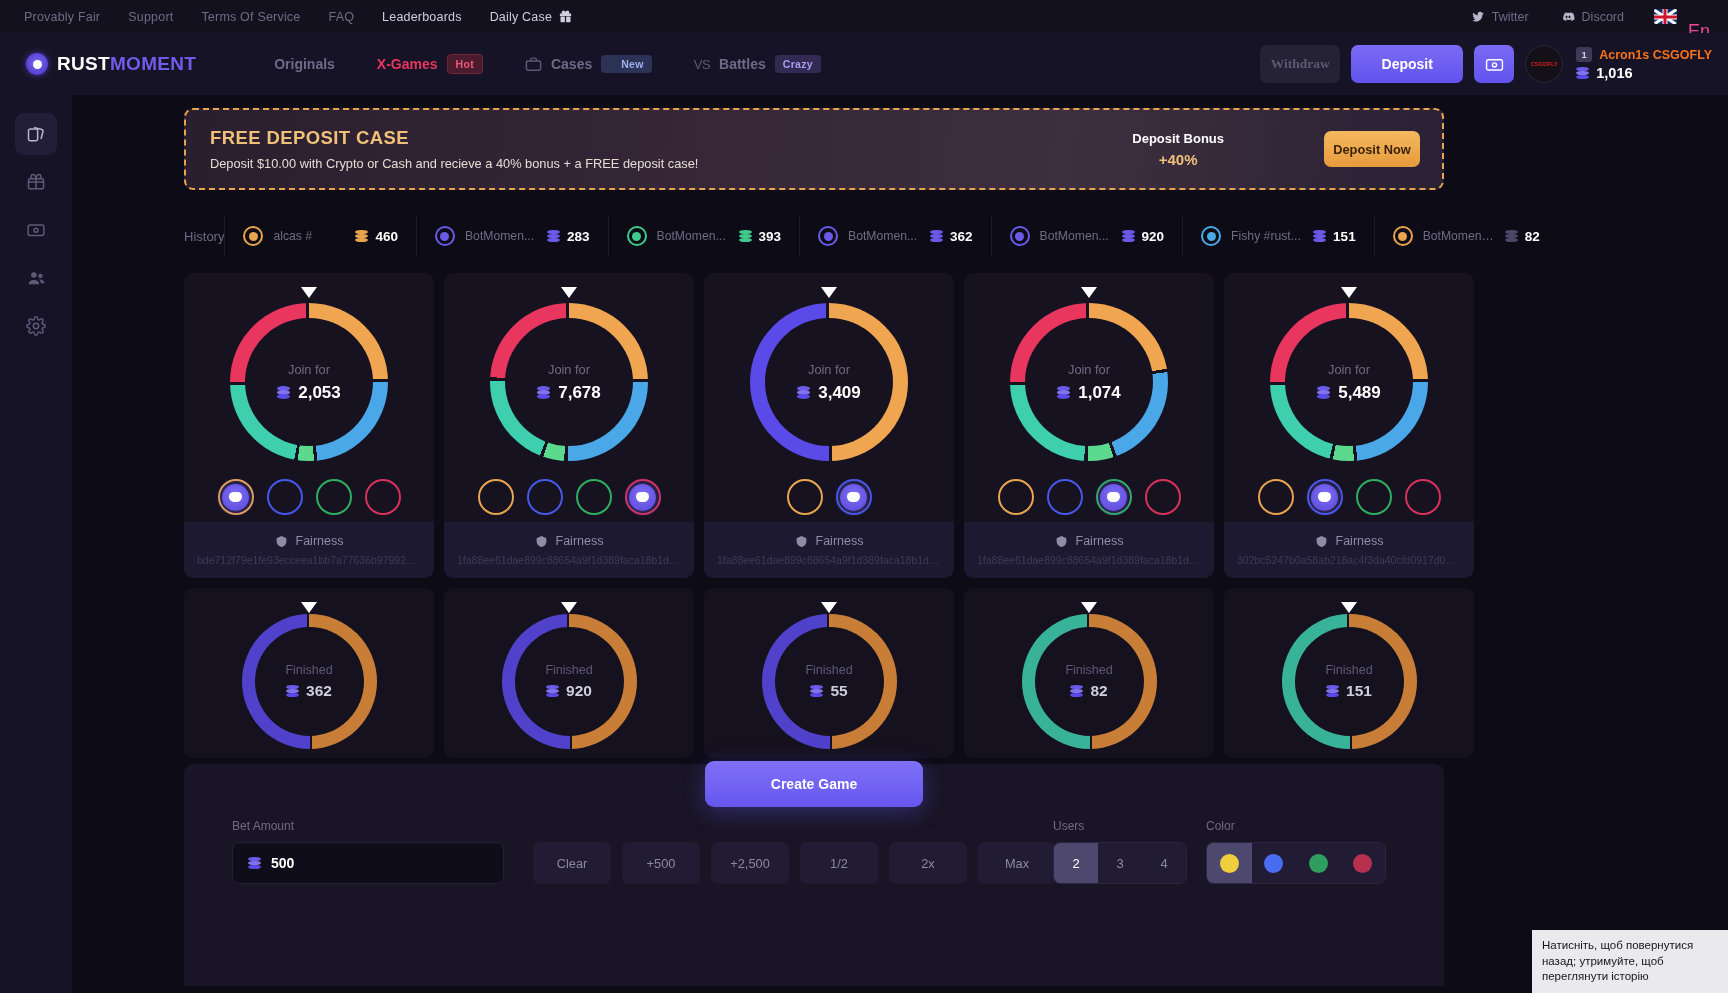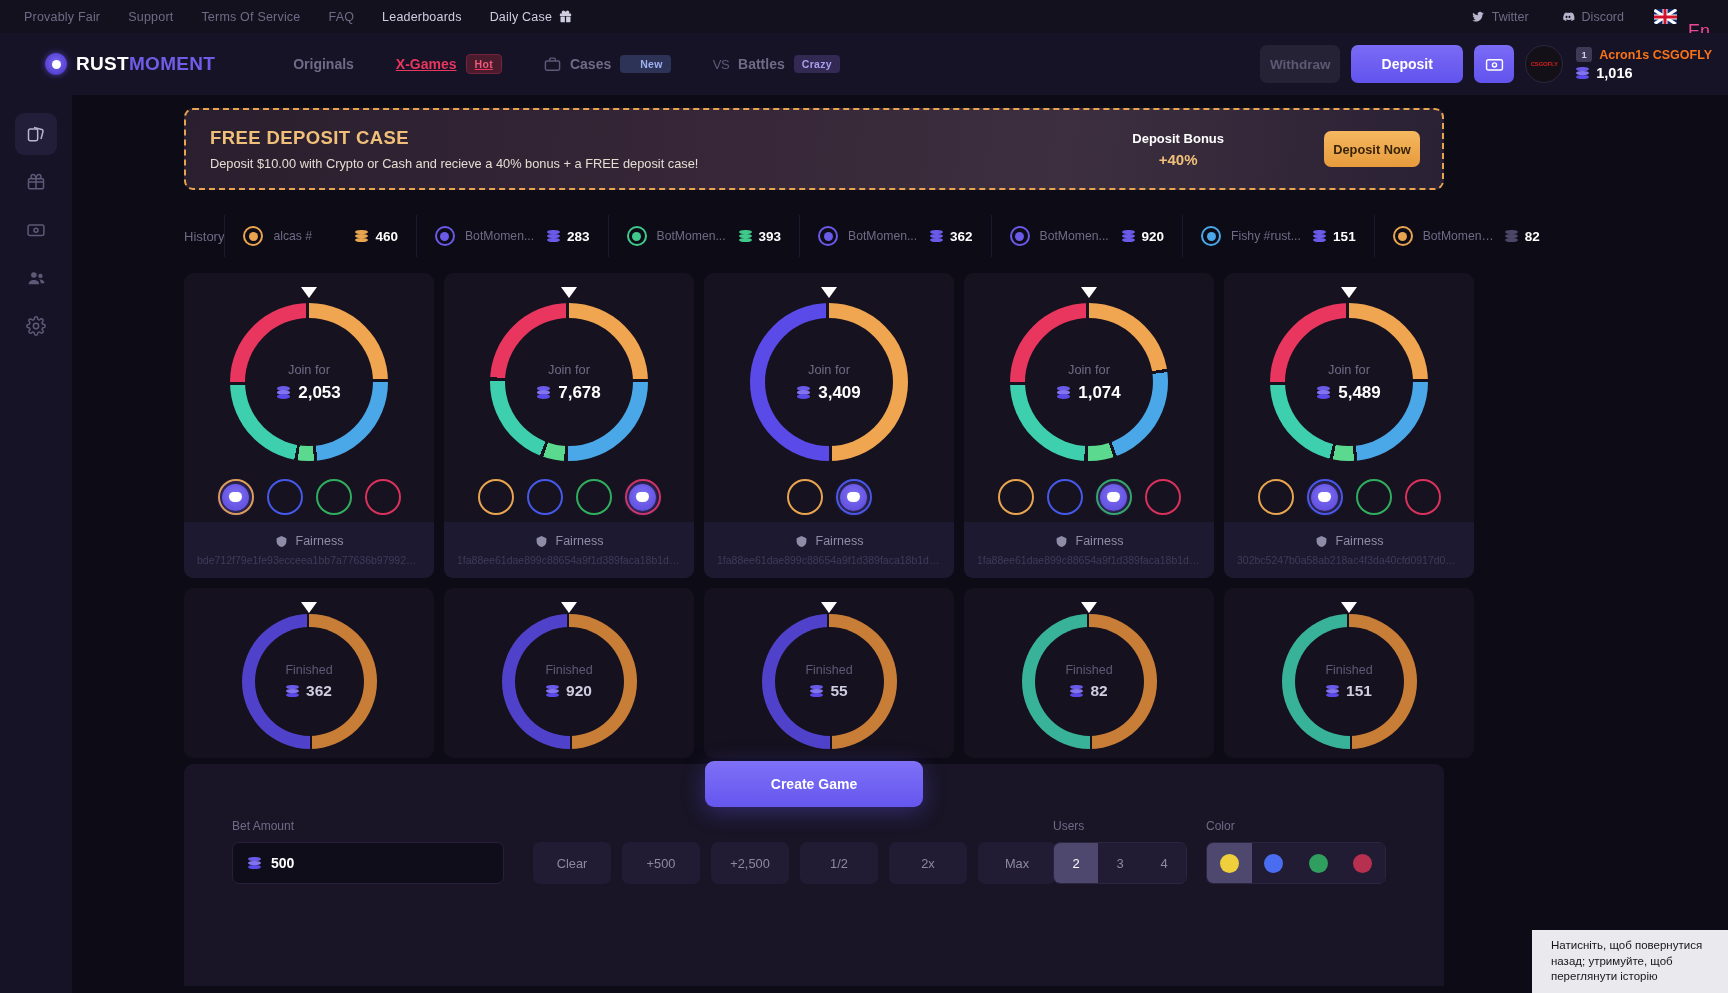--- a/index.html
+++ b/index.html
@@ -34,50 +34,50 @@
   .flagbox .h2 { position: absolute; left: 0; top: 50%; width: 100%; height: 3px; background: #cf142b; transform: translateY(-50%); }
   .flagbox .v2 { position: absolute; top: 0; left: 50%; height: 100%; width: 3px; background: #cf142b; transform: translateX(-50%); }
   .lang-label { font-size: 18px; color: #ec4899; margin-left: 7px; cursor: pointer; margin-top: 29px;}
 
   
   .nav {
     position: absolute; top: 33px; left: 0; width: 1728px; height: 62px;
     background: #171327;
     display: flex; align-items: center;
   }
-  .logo { display: flex; align-items: center; margin-left: 45px; gap: 9px; cursor: pointer;}
+  .logo { display: flex; align-items: center; gap: 9px; cursor: pointer; padding-left: 26px;}
   .logo-mark {
     width: 22px; height: 22px; border-radius: 50%;
     background: radial-gradient(circle at 50% 45%, #7a6bf0 0%, #5a46d8 60%, #3d2ea8 100%);
     display: flex; align-items: center; justify-content: center;
     box-shadow: 0 0 6px rgba(110,90,240,.6);
   }
   .logo-mark i { width: 9px; height: 9px; border-radius: 50%; background: #fff; display: block; }
   .logo-text { font-size: 19px; font-weight: bold; letter-spacing: .3px; }
   .logo-text .w { color: #ffffff; }
   .logo-text .p { color: #6f5ce8; }
   .nav-items { display: flex; align-items: center; margin-left: 62px; gap: 10px; }
   .nav-item {
     display: flex; align-items: center; gap: 9px; padding: 6px 16px;
     font-size: 14px; color: #6f6b86; font-weight: 600; cursor: pointer; white-space: nowrap;
   }
-  .nav-item.pink { color: #e8365f; text-decoration: underline; }
+  .nav-item.pink { color: #e8365f; }
   .badge {
     font-size: 10.5px; font-weight: bold; padding: 3px 8px; border-radius: 4px;
     letter-spacing: .3px;
   }
   .badge.hot { background: #4a1b2c; color: #f05a7a; border: 1px solid #76233d; }
   .badge.new { background: #2c3356; color: #9fb0f0; padding-left: 20px; }
   .badge.crazy { background: #322a52; color: #a99df0; }
   .nav-ico { color: #5d5a77; display: inline-flex; }
 
   .nav-right { position: absolute; right: 16px; display: flex; align-items: center; gap: 11px; }
   .btn-withdraw {
     width: 80px; height: 38px; border-radius: 7px; background: #262235; color: #5d5972;
-    font-size: 13.5px; font-weight: 700; display: flex; align-items: center; justify-content: center; cursor: pointer;
+    font-size: 13.5px; font-weight: 700; display: flex; align-items: center; justify-content: center; cursor: pointer; font-family: Liberation Serif, serif;
   }
   .btn-deposit {
     width: 112px; height: 38px; border-radius: 7px;
     background: linear-gradient(180deg,#7a6bf5,#6253ee); color: #fff;
     font-size: 14px; font-weight: 700; display: flex; align-items: center; justify-content: center; cursor: pointer;
   }
   .btn-wallet {
     width: 40px; height: 38px; border-radius: 7px;
     background: linear-gradient(180deg,#7a6bf5,#6253ee); color: #fff;
     display: flex; align-items: center; justify-content: center; cursor: pointer;
@@ -223,21 +223,21 @@
   .useg { flex: 1; display: flex; align-items: center; justify-content: center; font-size: 13px; color: #8b88a3; background: #211c33; cursor: pointer; }
   .useg.on { background: #4e476e; color: #fff; }
   .color-grp { position: absolute; left: 1022px; top: 0; }
   .color-seg { display: flex; border-radius: 7px; overflow: hidden; border: 1px solid #2b2640; width: 180px; height: 42px; }
   .cseg { flex: 1; display: flex; align-items: center; justify-content: center; background: #211c33; cursor: pointer; }
   .cseg.on { background: #4e476e; }
   .cdot { width: 19px; height: 19px; border-radius: 50%; }
 
   
   .tooltip {
-    position: absolute; right: 0px; bottom: 0px; width: 196px; padding: 8px 19px;
+    position: absolute; right: 0px; bottom: 0px; width: 196px; padding: 8px 10px;
     background: #e9e9ee; color: #16151a; font-size: 11.5px; line-height: 1.35;
   }
 </style>
 </head>
 <body>
 
 <div class="topbar">
   <div class="topbar-left">
     <span class="topbar-link">Provably Fair</span>
     <span class="topbar-link">Support</span>

